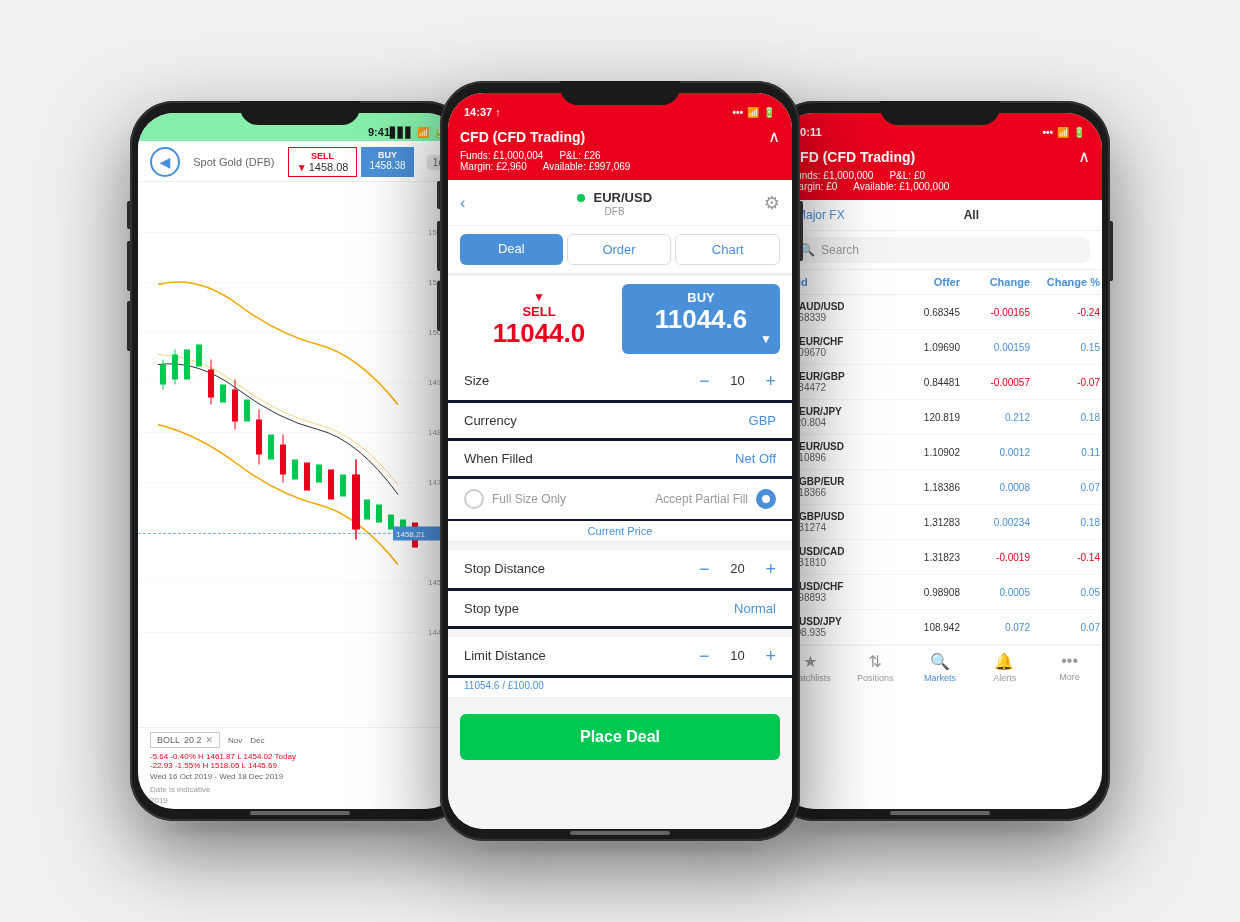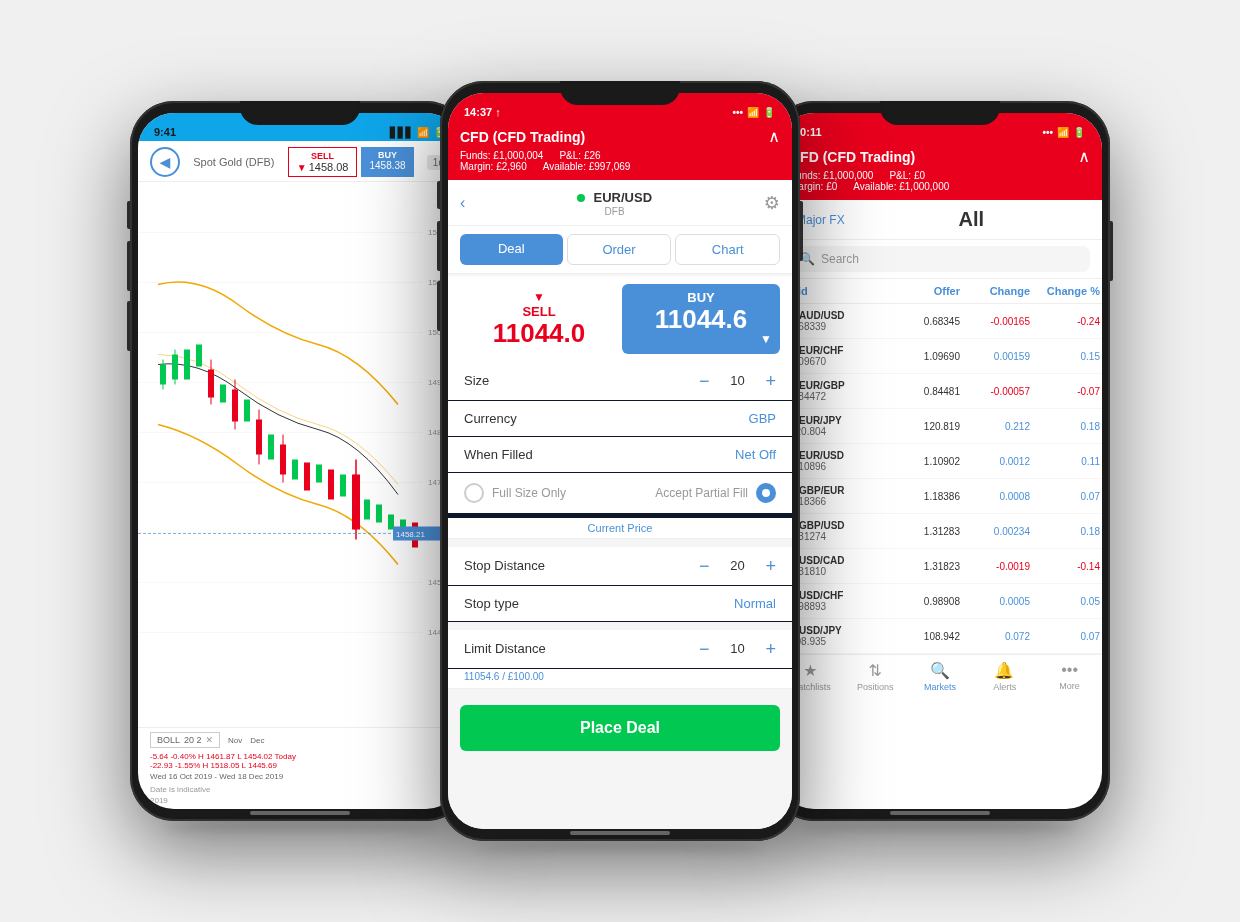--- a/index.html
+++ b/index.html
@@ -84,22 +84,23 @@
       font-size: 11px;
       font-weight: 600;
     }
 
     .status-bar-red {
       background: #e8001c;
       color: white;
     }
 
     .status-bar-white {
-      background: #0ea5e9;
+      background: #86efac;
       color: #1a1a1a;
+      justify-content: flex-end;
     }
 
     .status-icons {
       display: flex;
       align-items: center;
       gap: 4px;
       font-size: 10px;
     }
 
     
@@ -355,21 +356,21 @@
       overflow-y: auto;
       background: #f5f5f5;
     }
 
     .form-row {
       display: flex;
       align-items: center;
       justify-content: space-between;
       padding: 10px 16px;
       background: white;
-      border-bottom: 1px solid #0f172a;
+      border-bottom: 3px solid #0f172a;
     }
 
     .form-label {
       font-size: 13px;
       color: #333;
     }
 
     .form-value {
       font-size: 13px;
       color: #4a90d9;
@@ -395,21 +396,21 @@
       min-width: 24px;
       text-align: center;
     }
 
     .radio-row {
       display: flex;
       align-items: center;
       justify-content: space-between;
       padding: 10px 16px;
       background: white;
-      border-bottom: 5px solid #0f172a;
+      border-bottom: 2px solid #0f172a;
     }
 
     .radio-option {
       display: flex;
       align-items: center;
       gap: 8px;
       font-size: 12px;
       color: #999;
     }
 
@@ -523,21 +524,21 @@
 
     .back-btn {
       color: #4a90d9;
       font-size: 12px;
       display: flex;
       align-items: center;
       gap: 2px;
     }
 
     .nav-title {
-      font-size: 20px;
+      font-size: 12px;
       font-weight: 600;
       color: #333;
       flex: 1;
       text-align: center;
     }
 
     .search-bar {
       padding: 6px 12px;
       border-bottom: 1px solid #eee;
     }

